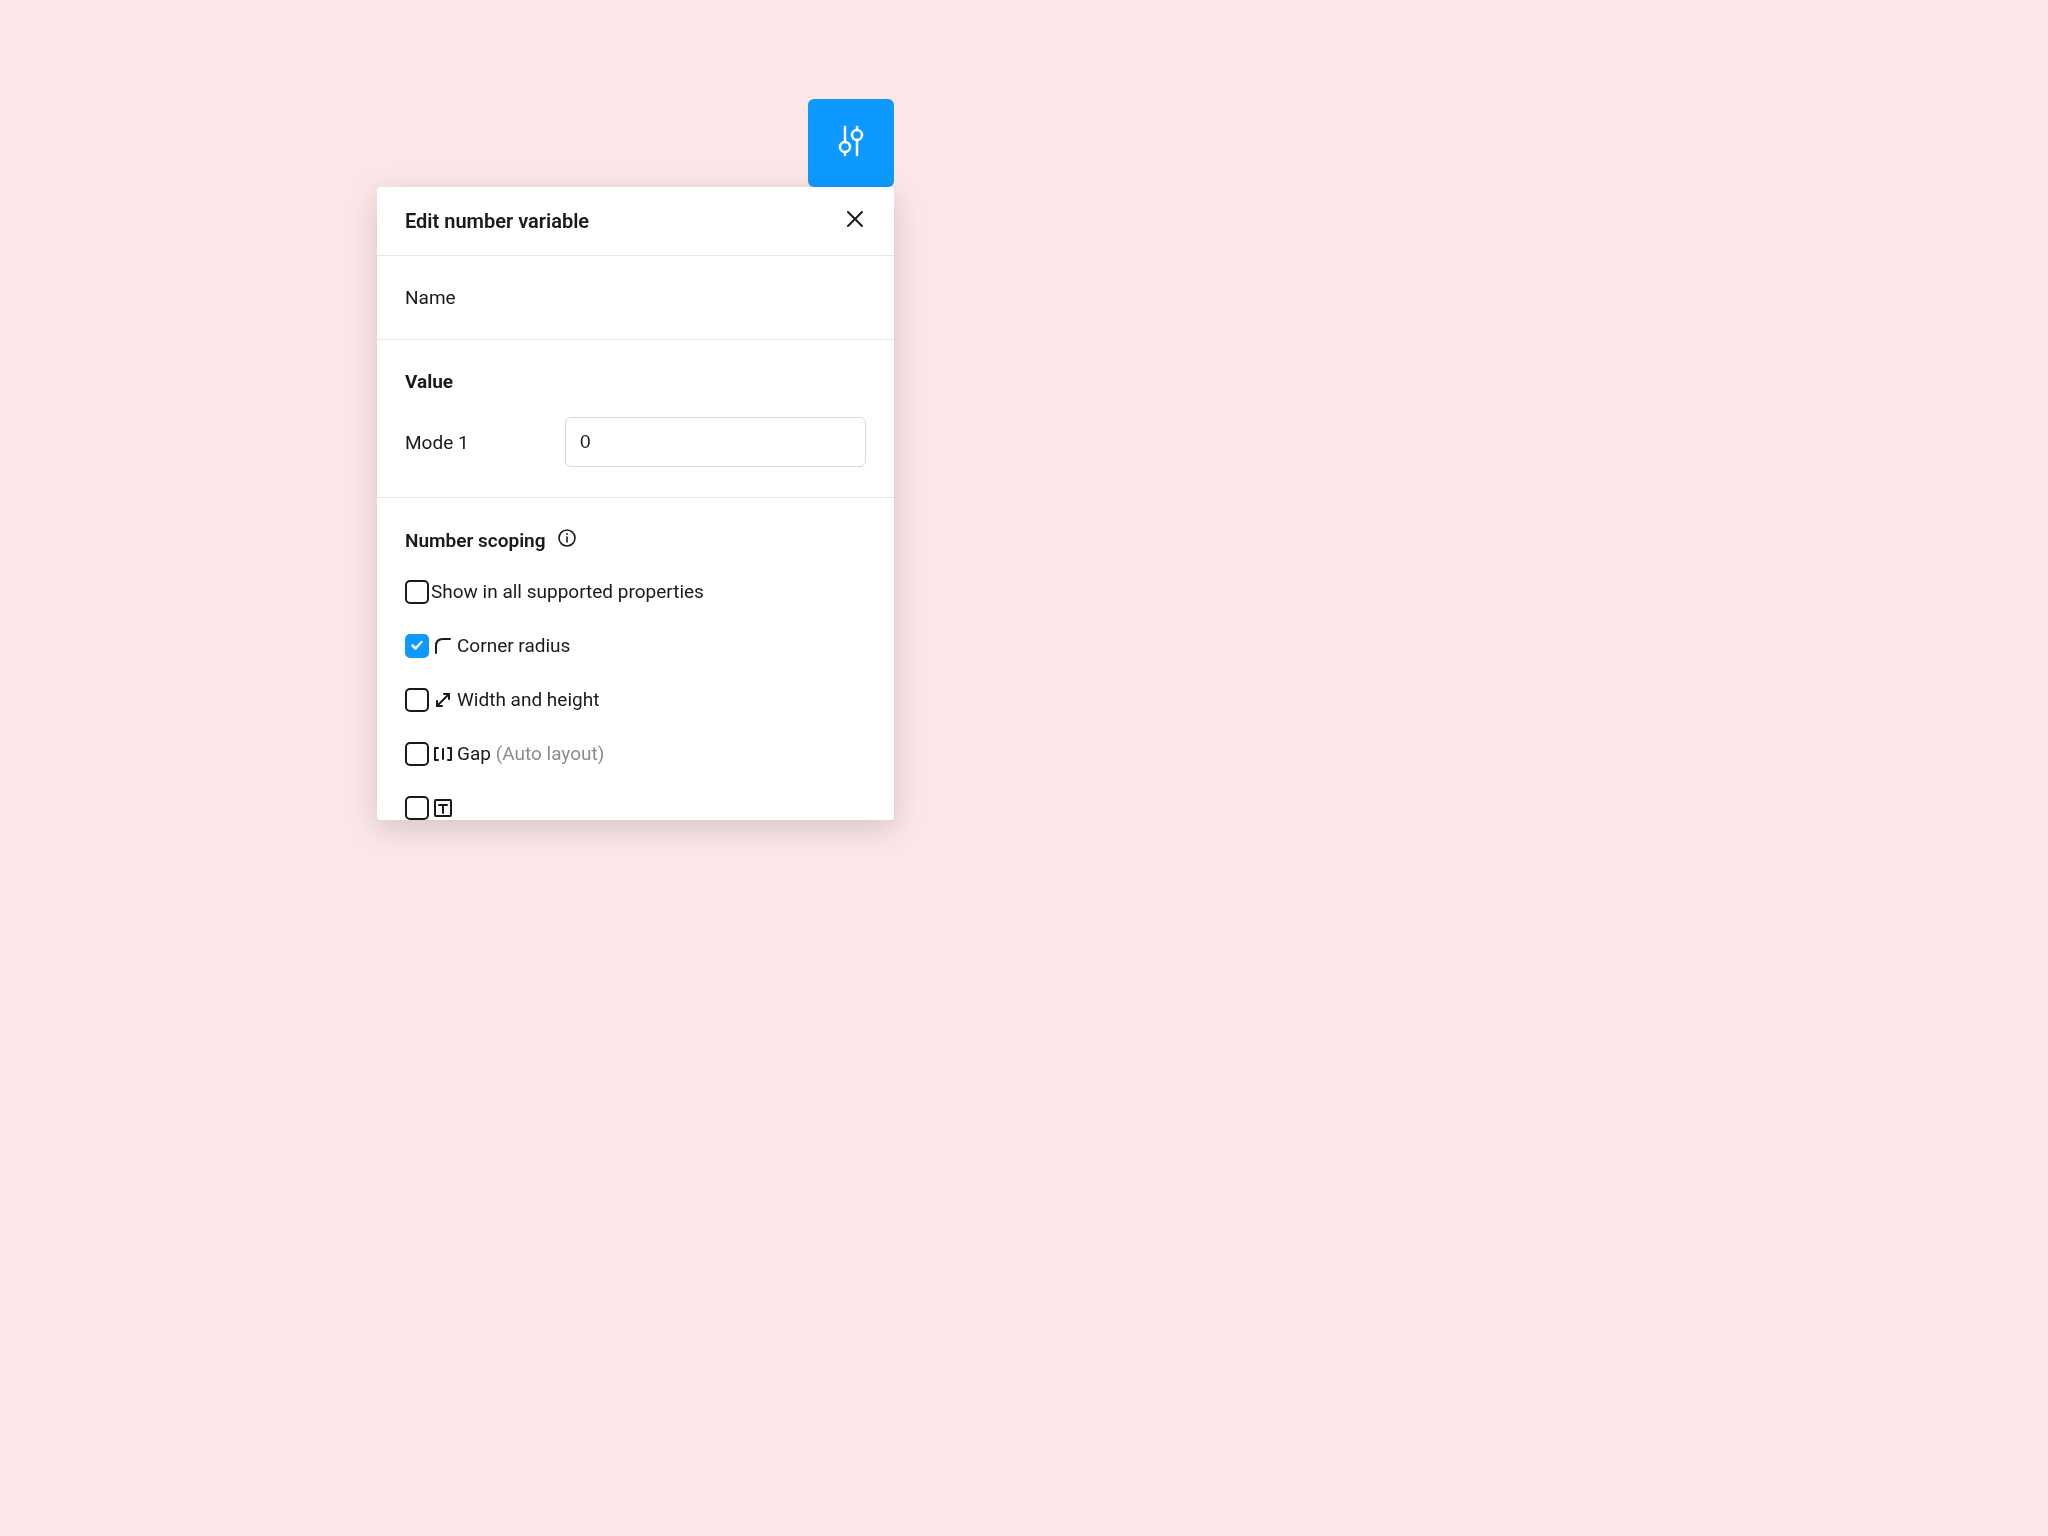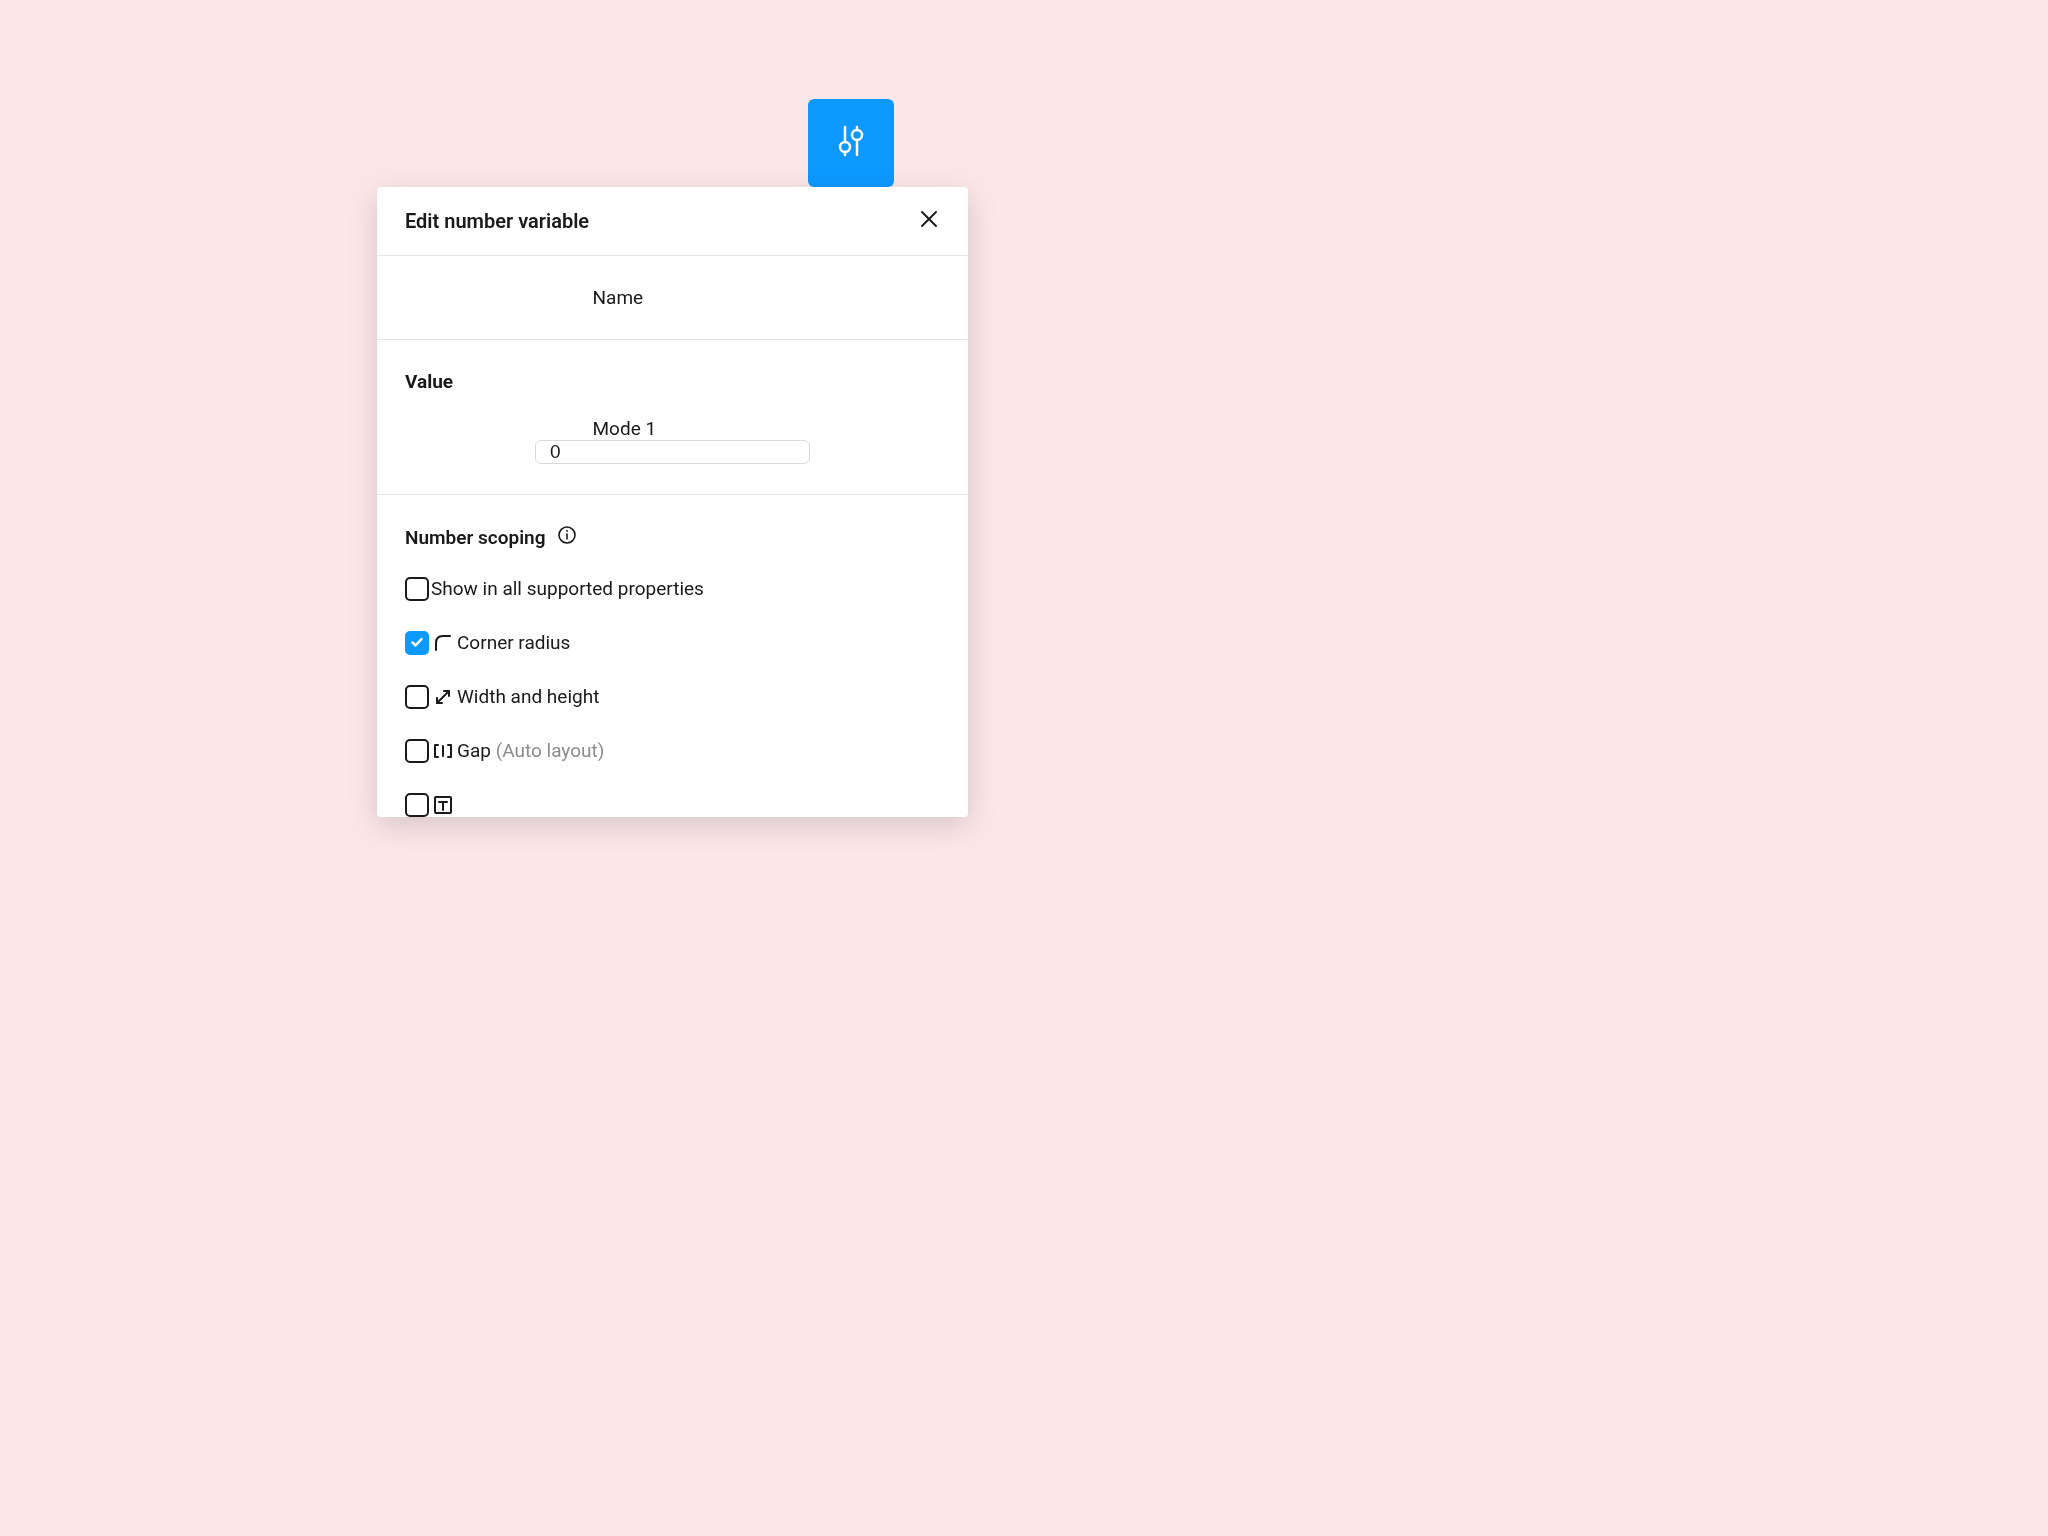--- a/index.html
+++ b/index.html
@@ -24,21 +24,21 @@
     display: flex;
     align-items: center;
     justify-content: center;
     cursor: pointer;
   }
 
   .panel {
     position: absolute;
     top: 187px;
     left: 377px;
-    width: 591px;
+    width: 517px;
     background: #ffffff;
     box-shadow: 0 8px 30px rgba(0,0,0,0.15);
     border-radius: 4px;
     overflow: hidden;
   }
 
   .panel-header {
     display: flex;
     align-items: center;
     justify-content: space-between;
@@ -62,21 +62,20 @@
   .section {
     padding: 30px 28px;
     border-bottom: 1px solid #e6e6e6;
   }
   .section.last { border-bottom: none; padding-bottom: 0; }
 
   .form-row {
     display: flex;
     align-items: center;
     margin-bottom: 20px;
-    flex-direction: column;
   }
   .form-row:last-child { margin-bottom: 0; }
   .form-row .label {
     width: 160px;
     font-size: 19px;
     color: #1a1a1a;
   }
   .form-row .input {
     flex: 1;
     height: 50px;

